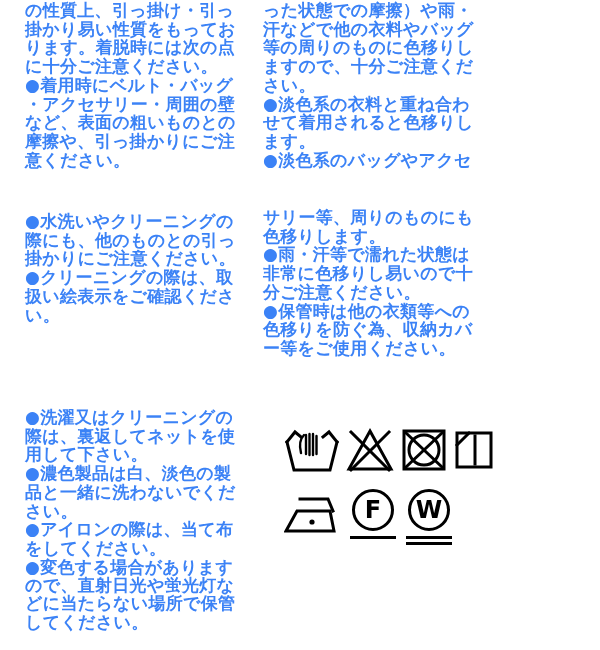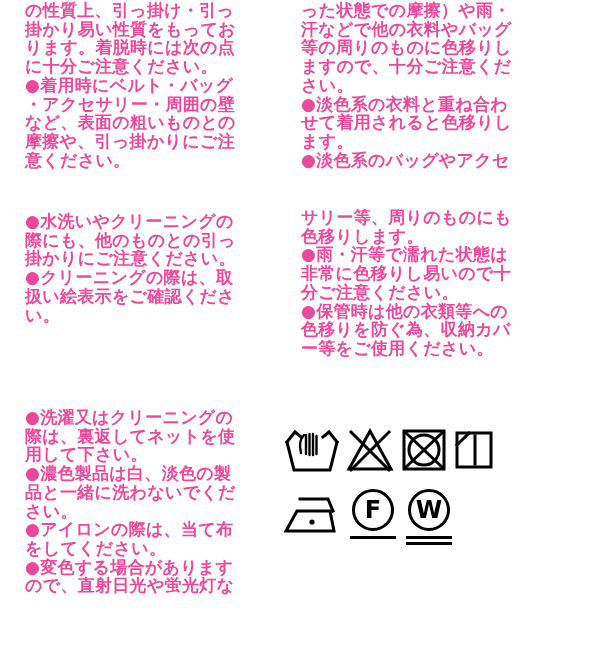--- a/index.html
+++ b/index.html
@@ -11,24 +11,24 @@
     font-family:"DejaVu Sans","Liberation Sans",sans-serif;
     color:#000000;
   }
   .txtblock{
     position:absolute;
     white-space:pre-line;
     font-size:17px;
     line-height:18.7px;
     font-weight:700;
     letter-spacing:0.3px;
-    color:#ec4899;
+    color:#3b82f6;
   }
   .col-left{left:25px;width:218px;}
-  .col-right{left:263px;width:225px;margin-left:38px;}
+  .col-right{left:263px;width:225px;}
   .symbols{
     position:absolute;
     left:284px;top:427px;
     width:215px;
   }
   .symbol-row{
     display:flex;
     align-items:center;
   }
   .symbol-row.r1{gap:6px;}
@@ -95,20 +95,22 @@
 際は、裏返してネットを使
 用して下さい。
 ●濃色製品は白、淡色の製
 品と一緒に洗わないでくだ
 さい。
 ●アイロンの際は、当て布
 をしてください。
 ●変色する場合があります
 ので、直射日光や蛍光灯な</div>
 
+  <div class="txtblock col-left" style="top:594px;">どに当たらない場所で保管
+してください。</div>
 
   <div class="symbols">
 
     <div class="symbol-row r1">
 
       <svg class="care-svg" width="56" height="46" viewBox="0 0 56 46">
         <g fill="none" stroke="#000" stroke-width="3" stroke-linecap="square">
           <path d="M3,15 L11,5 L17,10"></path>
           <path d="M39,10 L45,5 L53,15"></path>
           <path d="M3,15 L10,43 L46,43 L53,15"></path>

